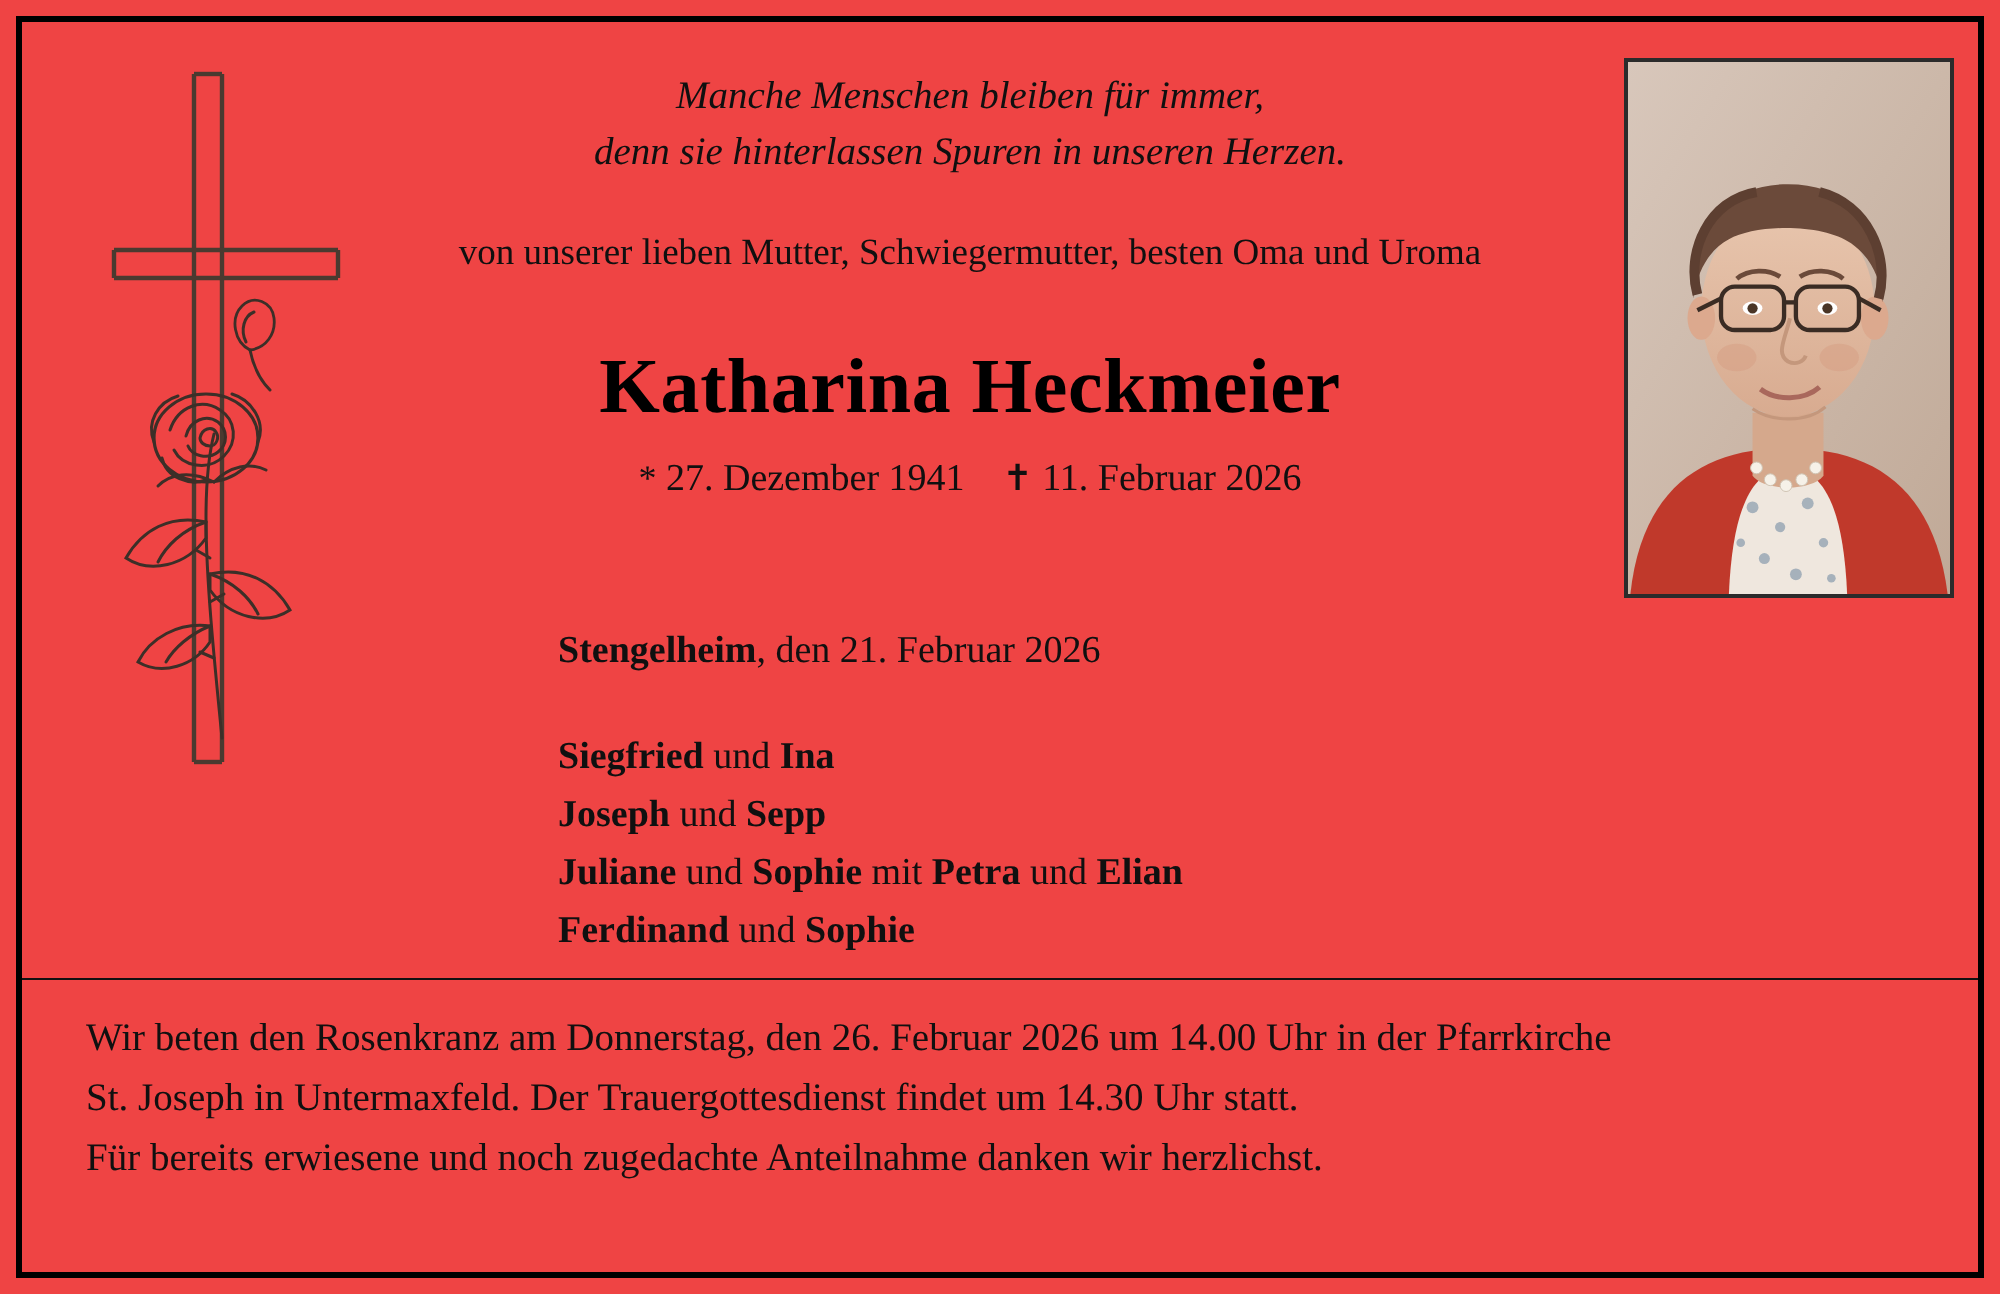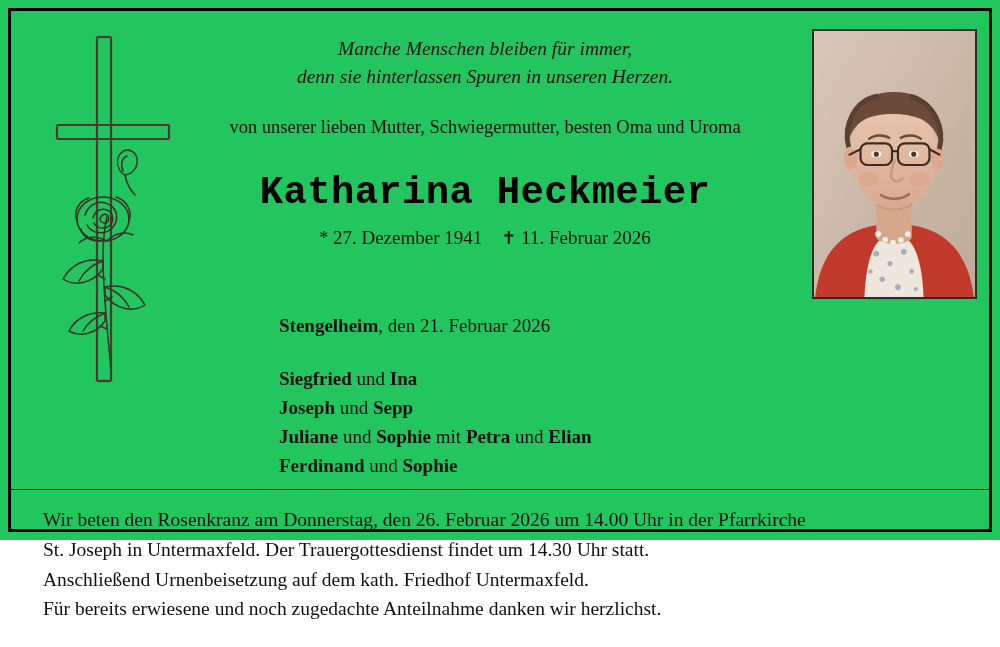--- a/index.html
+++ b/index.html
@@ -10,22 +10,22 @@
   body {
     width: 1000px;
     height: 647px;
     font-family: "Liberation Serif", serif;
     color: #111111;
     overflow: hidden;
   }
   .page {
     position: relative;
     width: 1000px;
-    height: 540px;
-    background: #22c55e;
+    height: 647px;
+    background: #ef4444;
     box-sizing: border-box;
   }
   .border-outer {
     position: absolute;
     left: 8px;
     top: 8px;
     right: 8px;
     bottom: 8px;
     border: 3px solid #000000;
     box-sizing: border-box;
@@ -82,21 +82,20 @@
     line-height: 1.5;
     margin-top: 22px;
     color: #101010;
   }
   .name {
     font-size: 39px;
     font-weight: bold;
     letter-spacing: 0.3px;
     margin-top: 30px;
     color: #000000;
-    font-family: Liberation Mono, monospace;
   }
   .dates {
     font-size: 19px;
     margin-top: 12px;
     color: #101010;
   }
   .dagger { font-size: 18px; }
 
   
   .block-left {
@@ -301,18 +300,17 @@
         <div class="family-line"><b>Juliane</b><span> und </span><b>Sophie</b><span> mit </span><b>Petra</b><span> und </span><b>Elian</b></div>
         <div class="family-line"><b>Ferdinand</b><span> und </span><b>Sophie</b></div>
       </div>
     </div>
 
     <div class="divider"></div>
 
     <div class="footer">
       <div>Wir beten den Rosenkranz am Donnerstag, den 26. Februar 2026 um 14.00 Uhr in der Pfarrkirche</div>
       <div>St. Joseph in Untermaxfeld. Der Trauergottesdienst findet um 14.30 Uhr statt.</div>
-      <div>Anschließend Urnenbeisetzung auf dem kath. Friedhof Untermaxfeld.</div>
       <div>Für bereits erwiesene und noch zugedachte Anteilnahme danken wir herzlichst.</div>
     </div>
 
   </div>
 </div>
 
 </body></html>

